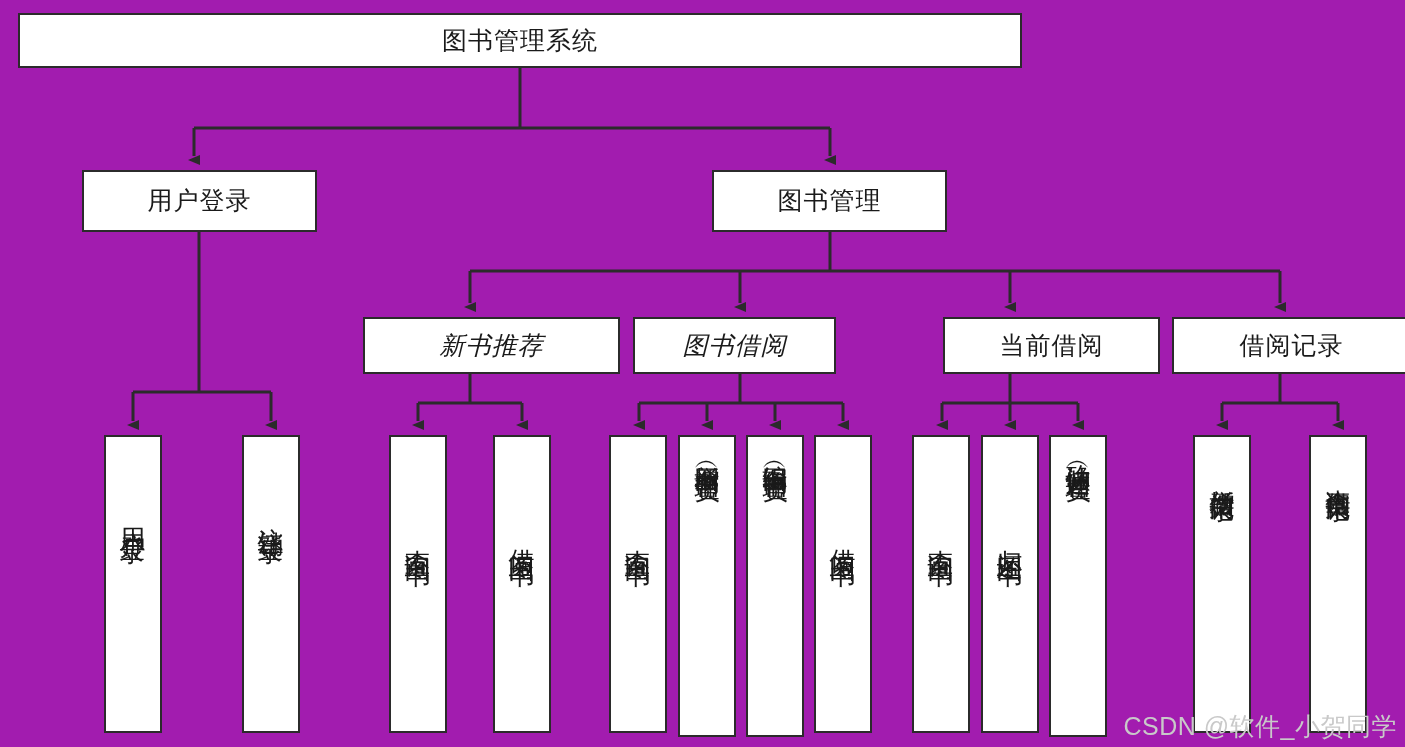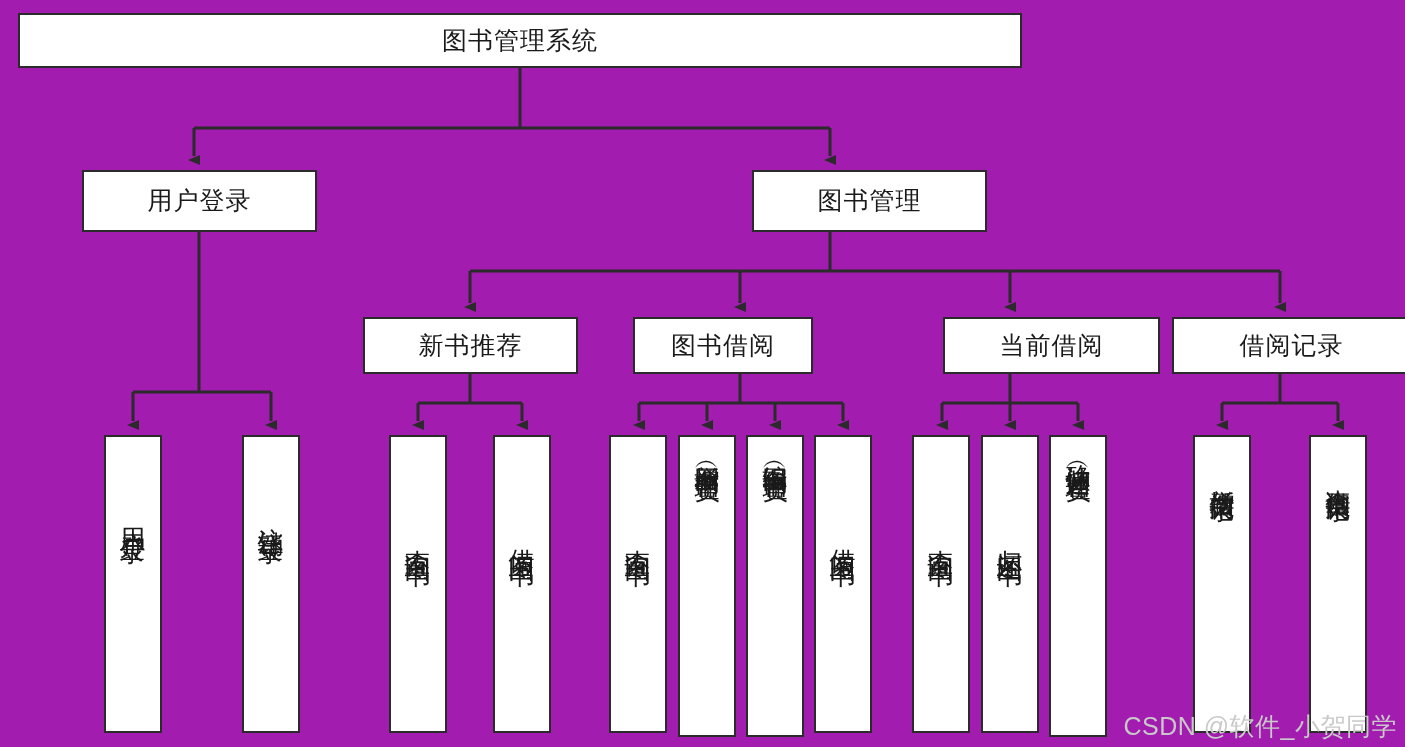--- a/index.html
+++ b/index.html
@@ -144,28 +144,28 @@
     </g>
   </svg>
 
   <div class="node h root" style="left:18px; top:13px; width:1004px; height:55px;">
     <span class="label">图书管理系统</span>
   </div>
 
   <div class="node h" style="left:82px; top:170px; width:235px; height:62px;">
     <span class="label">用户登录</span>
   </div>
-  <div class="node h" style="left:712px; top:170px; width:235px; height:62px;margin-left:40px;">
+  <div class="node h" style="left:712px; top:170px; width:235px; height:62px;">
     <span class="label">图书管理</span>
   </div>
 
-  <div class="node h" style="left:363px; top:317px; width:215px; height:57px;">
+  <div class="node h" style="left:363px; top:317px; width:257px; height:57px;font-style:italic;">
     <span class="label">新书推荐</span>
   </div>
-  <div class="node h" style="left:633px; top:317px; width:180px; height:57px;">
+  <div class="node h" style="left:633px; top:317px; width:203px; height:57px;font-style:italic;">
     <span class="label">图书借阅</span>
   </div>
   <div class="node h" style="left:943px; top:317px; width:217px; height:57px;">
     <span class="label">当前借阅</span>
   </div>
   <div class="node h" style="left:1172px; top:317px; width:239px; height:57px;">
     <span class="label">借阅记录</span>
   </div>
 
   <div class="node v mid" style="left:104px; top:435px; width:58px; height:298px;">

